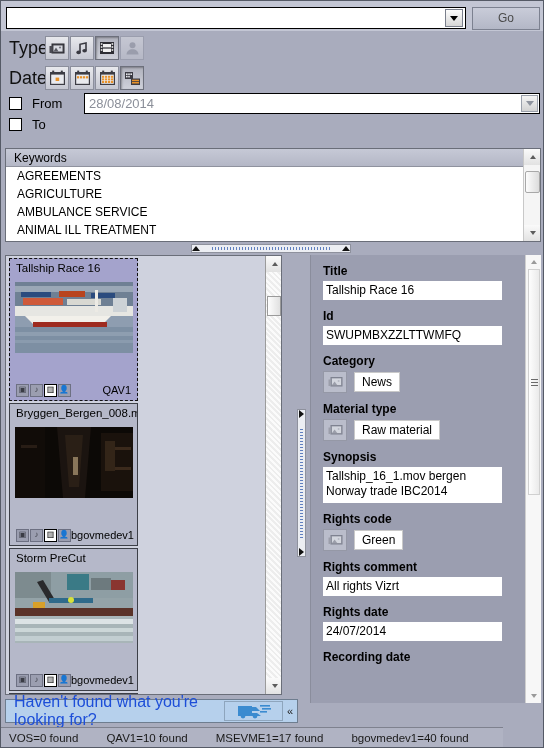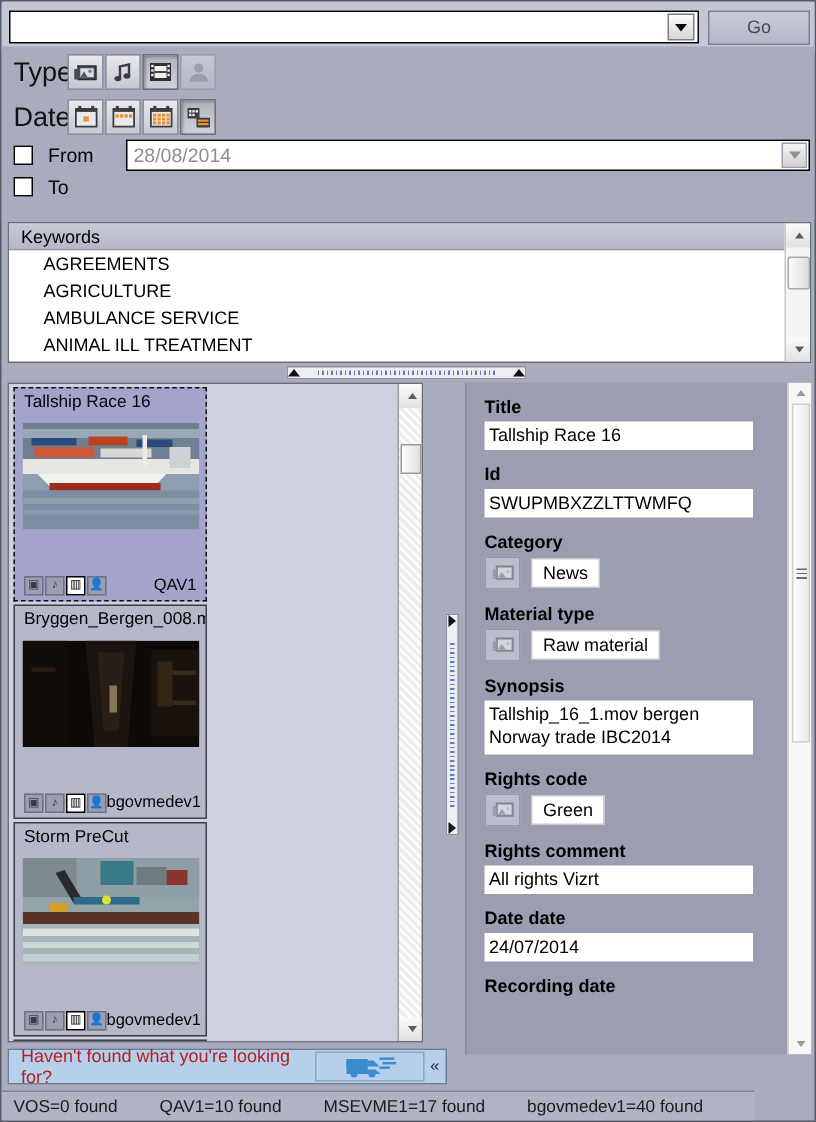--- a/index.html
+++ b/index.html
@@ -151,21 +151,21 @@
     background: linear-gradient(#c6c9d6, #b4b7c6);
     border-bottom: 1px solid #8f929e;
     display: flex; align-items: center;
     padding-left: 8px;
     font-size: 12px;
     font-weight: normal;
   }
   .kwlist { background: #fff; }
   .kwitem {
     height: 18px;
-    padding-left: 23px;
+    padding-left: 11px;
     display: flex; align-items: center;
     font-size: 12px;
   }
   .kwscroll {
     position: absolute; right: 0; top: 0;
     width: 17px; height: 100%;
     background: #f5f5f5;
     border-left: 1px solid #c8c8c8;
   }
   .sb-btn {
@@ -363,21 +363,21 @@
 
   
   .promo {
     position: absolute; left: 4px; top: 698px;
     width: 293px; height: 24px;
     background: #b6d0ec;
     border: 1px solid #6e7d8f;
     display: flex; align-items: center;
     padding-left: 8px;
   }
-  .promo-text { font-size: 12px; color: #b91c1c; }
+  .promo-text { font-size: 16px; color: #1d4ed8; }
   .promo-btn {
     margin-left: auto; margin-right: 14px;
     width: 76px; height: 20px;
     background: #b6d0ec;
     border: 1px solid #8ea5bd;
     display: flex; align-items: center; justify-content: center;
   }
   .promo-chev { position: absolute; right: 4px; font-size: 11px; color: #222; }
 
   
@@ -745,21 +745,21 @@
         <span class="dchip">Green</span>
       </div>
     </div>
 
     <div class="dfield">
       <div class="dlabel">Rights comment</div>
       <div class="dvalue">All rights Vizrt</div>
     </div>
 
     <div class="dfield">
-      <div class="dlabel">Date date</div>
+      <div class="dlabel">Rights date</div>
       <div class="dvalue">24/07/2014</div>
     </div>
 
     <div class="dfield">
       <div class="dlabel">Recording date</div>
     </div>
 
     <div class="dscroll">
       <div class="dsb-up">
           <span class="arrow-u"></span>

